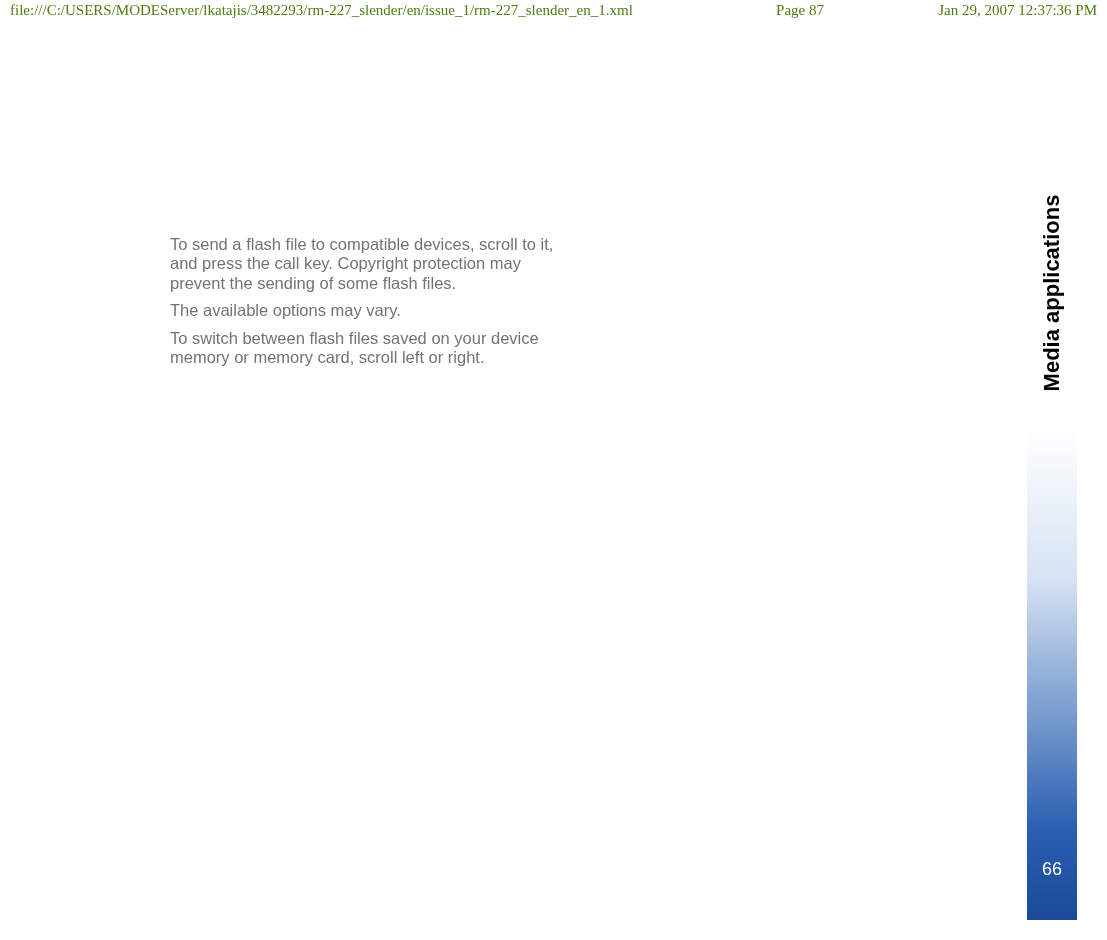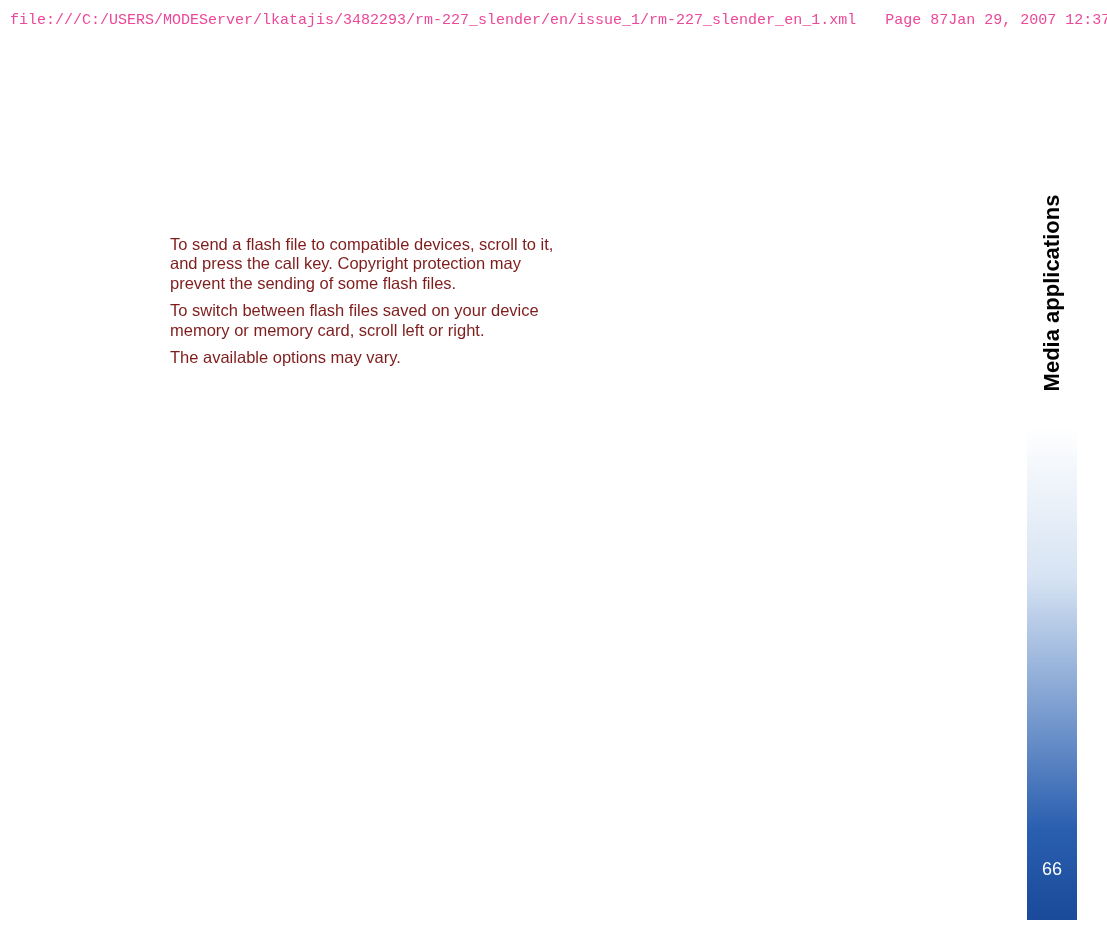--- a/index.html
+++ b/index.html
@@ -6,41 +6,41 @@
   body {
     width: 1107px;
     height: 940px;
     background: #ffffff;
     font-family: Arial, Helvetica, sans-serif;
     position: relative;
     overflow: hidden;
   }
   .header {
     position: absolute;
-    top: 12px;
+    top: 2px;
     left: 0;
     width: 100%;
     padding: 0 10px;
-    font-family: Liberation Mono, monospace;
+    font-family: Liberation Serif, serif;
     font-size: 15px;
-    color: #ec4899;
+    color: #4d7c0f;
     display: flex;
     justify-content: space-between;
   }
   .header-left { white-space: nowrap; }
   .header-mid { margin-left: 29px; white-space: nowrap; text-align: right; }
   .header-right { white-space: nowrap; }
   .content {
     position: absolute;
     top: 235px;
     left: 170px;
     width: 395px;
     font-size: 16.5px;
     line-height: 1.18;
-    color: #7f1d1d;
+    color: #737373;
   }
   .content p { margin-bottom: 8px; }
   .sidebar {
     position: absolute;
     top: 160px;
     right: 30px;
     width: 50px;
     height: 760px;
     background: linear-gradient(to bottom, #ffffff 0%, #ffffff 35%, #d6e3f3 55%, #2a5fb0 88%, #1a4a99 100%);
   }
@@ -69,20 +69,20 @@
 <body>
 
 <div class="header">
   <span class="header-left">file:///C:/USERS/MODEServer/lkatajis/3482293/rm-227_slender/en/issue_1/rm-227_slender_en_1.xml</span>
   <span class="header-mid">Page 87</span>
   <span class="header-right">Jan 29, 2007 12:37:36 PM</span>
 </div>
 
 <div class="content">
   <p>To send a flash file to compatible devices, scroll to it, and press the call key. Copyright protection may prevent the sending of some flash files.</p>
+  <p>The available options may vary.</p>
   <p>To switch between flash files saved on your device memory or memory card, scroll left or right.</p>
-  <p>The available options may vary.</p>
 </div>
 
 <div class="sidebar">
   <div class="sidebar-title">Media applications</div>
   <div class="page-number">66</div>
 </div>
 
 </body></html>

